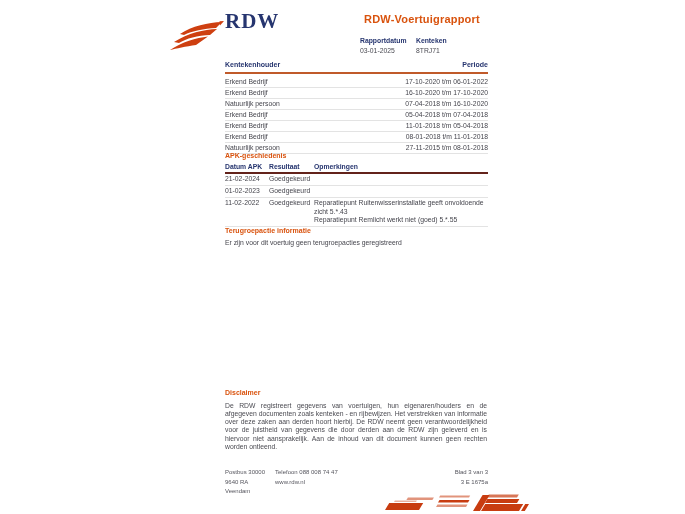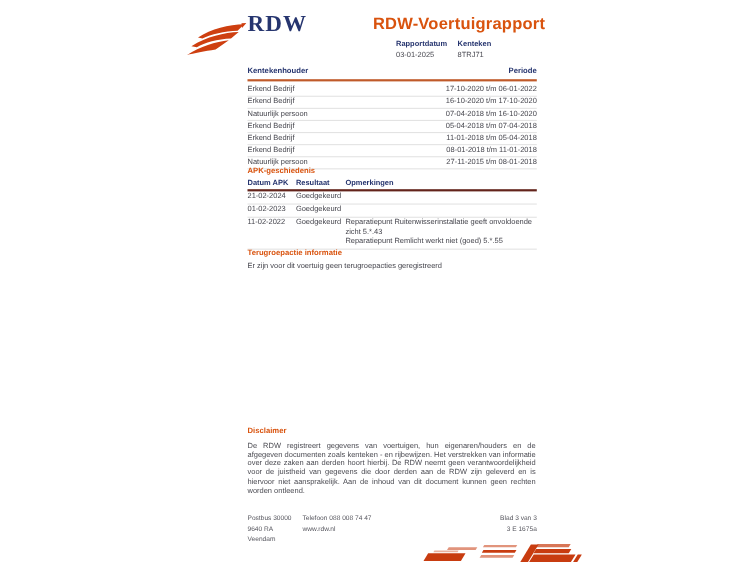--- a/index.html
+++ b/index.html
@@ -11,22 +11,22 @@
   }
 
   
   .logo-wing { position:absolute; left:170px; top:21px; width:54px; height:30px; }
   .logo-word {
     position:absolute; left:225px; top:9px;
     font-family:"Liberation Serif", serif; font-weight:bold;
     font-size:21px; letter-spacing:1px; color:#26356F;
   }
   .doc-title {
-    position:absolute; left:339px; top:13px;
-    font-size:15px; font-weight:bold; color:#D9530E; letter-spacing:.2px;
+    position:absolute; left:364px; top:13px;
+    font-size:11px; font-weight:bold; color:#D9530E; letter-spacing:.2px;
   }
   .meta { position:absolute; left:360px; top:37px; display:flex; }
   .meta-col1 { width:56px; }
   .meta-label { font-size:6.8px; font-weight:bold; color:#26356F; line-height:8px; }
   .meta-value { font-size:6.8px; color:#4A4A52; line-height:8px; margin-top:2px; }
 
   
   .owner-table { position:absolute; left:225px; top:61px; width:263px; }
   .owner-head {
     display:flex; justify-content:space-between;

